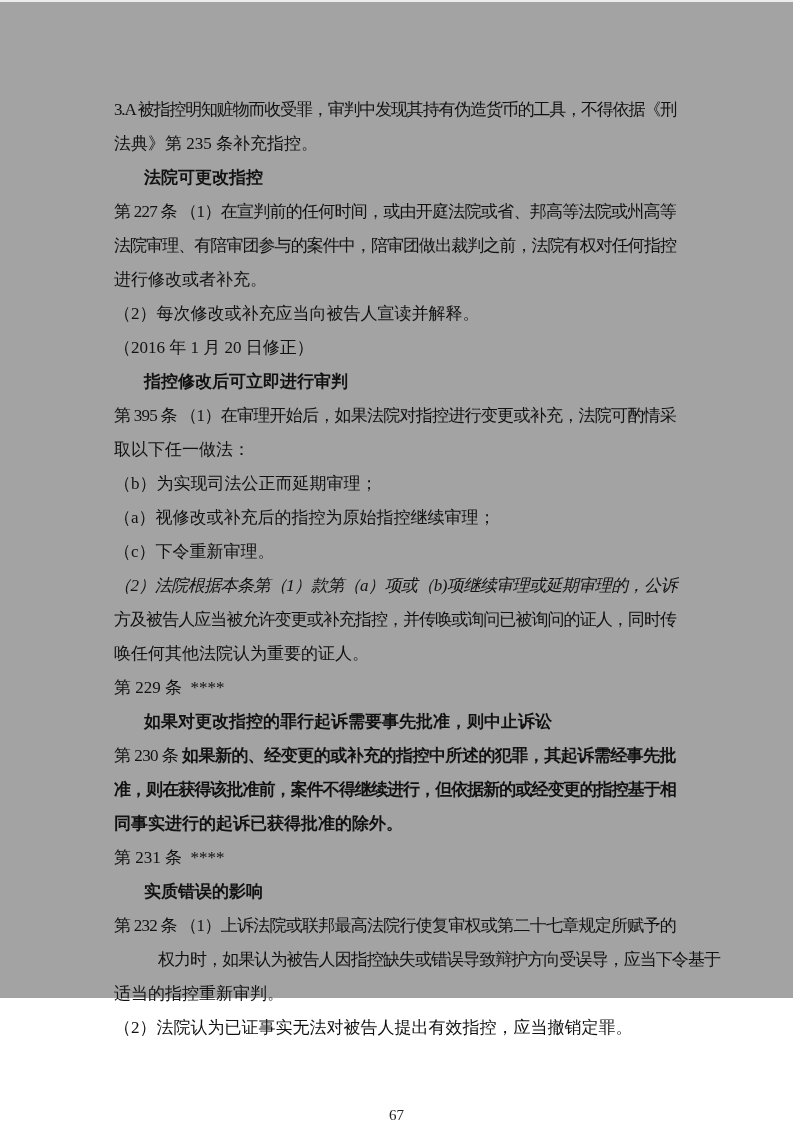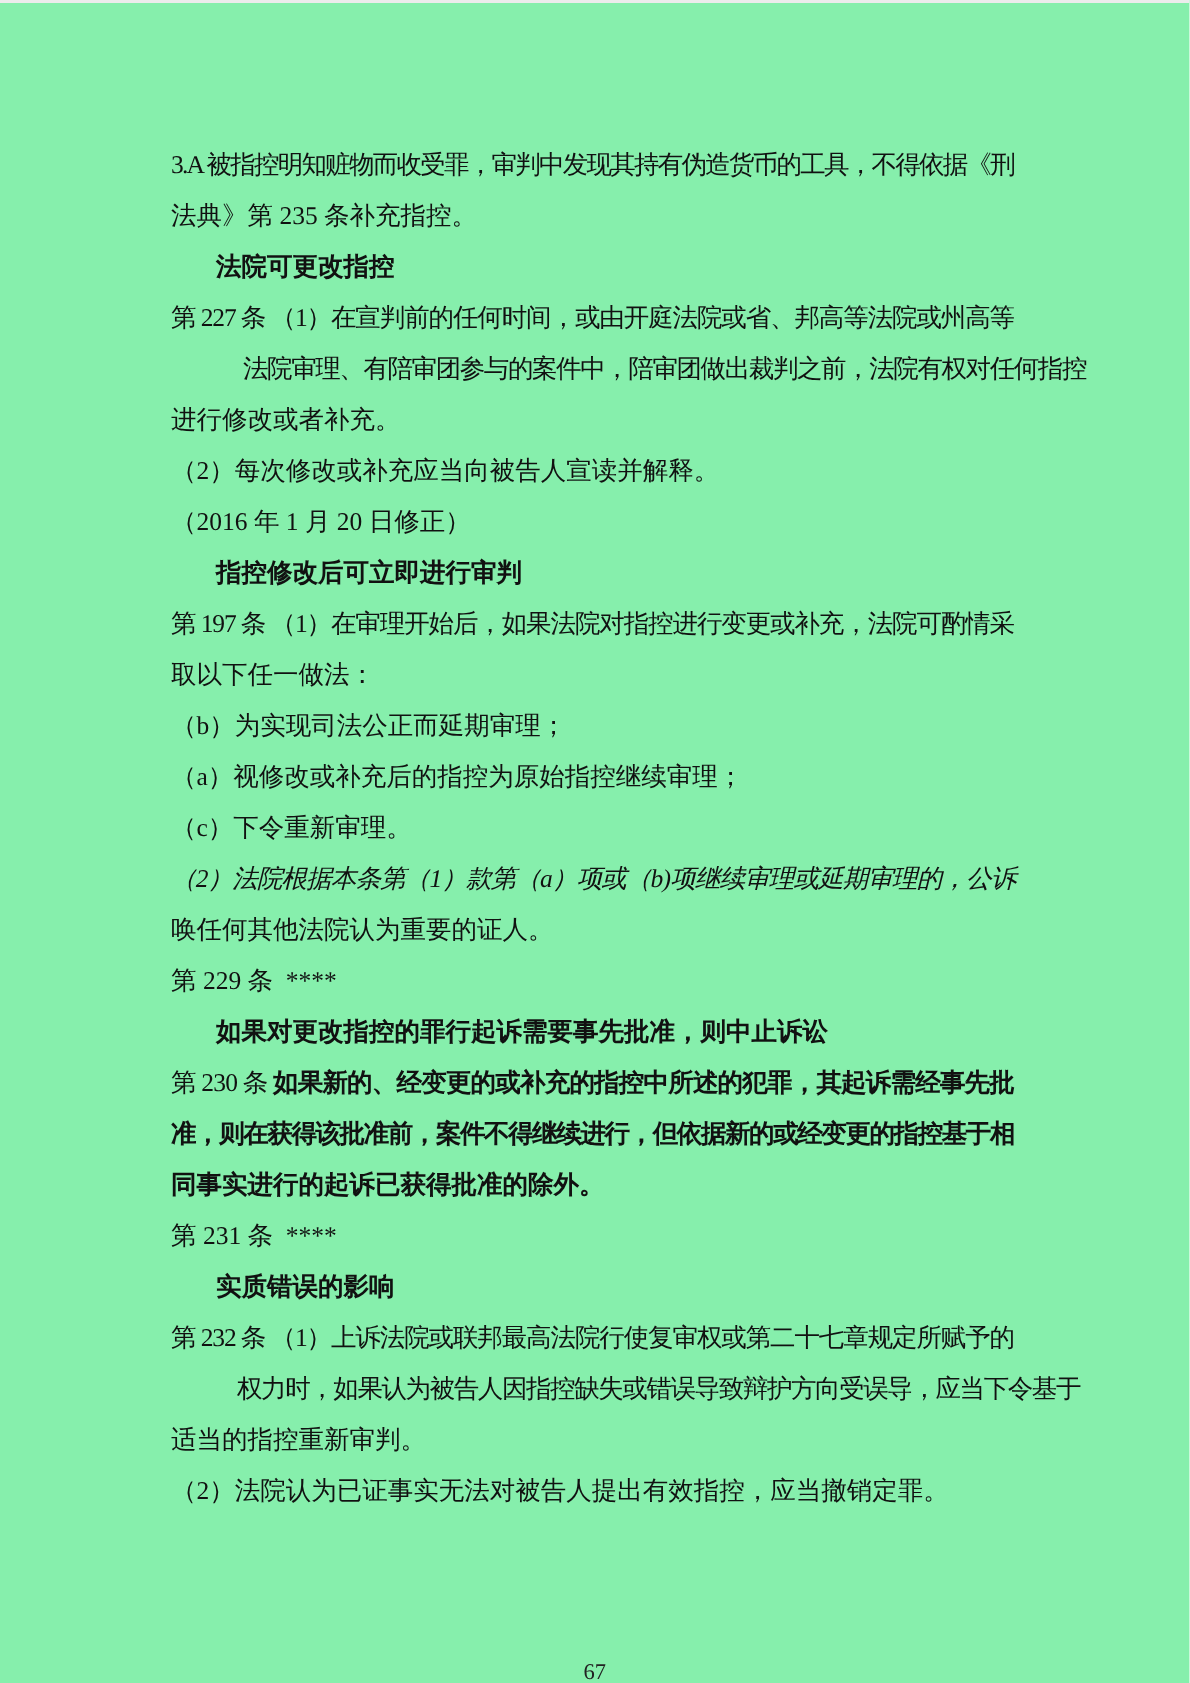--- a/index.html
+++ b/index.html
@@ -6,22 +6,22 @@
     margin: 0;
     padding: 0;
     background: #ffffff;
     width: 793px;
     height: 1122px;
     overflow: hidden;
   }
   .page {
     position: relative;
     width: 793px;
-    height: 1122px;
-    background: #86efac;
+    height: 998px;
+    background: #a3a3a3;
     border-top: 2px solid #ececec;
     box-sizing: border-box;
     font-family: "Liberation Serif", "DejaVu Serif", serif;
     color: #111111;
   }
   .content {
     position: absolute;
     left: 114px;
     top: 91px;
     width: 562px;
@@ -56,31 +56,32 @@
 </style>
 </head>
 <body>
 
 <div class="page">
   <main class="content">
       <div class="line" style="letter-spacing: -1.167px;"><span><span>3.A 被指控明知赃物而收受罪，审判中发现其持有伪造货币的工具，不得依据《刑</span></span></div>
       <div class="line"><span><span>法典》第 235 条补充指控。</span></span></div>
       <div class="line indent"><span><span class="seg-bold">法院可更改指控</span></span></div>
       <div class="line" style="letter-spacing: -0.737px;"><span><span>第 227 条 （1）在宣判前的任何时间，或由开庭法院或省、邦高等法院或州高等</span></span></div>
-      <div class="line" style="letter-spacing: -0.943px; margin-left: 48px;"><span><span>法院审理、有陪审团参与的案件中，陪审团做出裁判之前，法院有权对任何指控</span></span></div>
+      <div class="line" style="letter-spacing: -0.943px;"><span><span>法院审理、有陪审团参与的案件中，陪审团做出裁判之前，法院有权对任何指控</span></span></div>
       <div class="line"><span><span>进行修改或者补充。</span></span></div>
       <div class="line"><span><span>（2）每次修改或补充应当向被告人宣读并解释。</span></span></div>
       <div class="line"><span><span>（2016 年 1 月 20 日修正）</span></span></div>
       <div class="line indent"><span><span class="seg-bold">指控修改后可立即进行审判</span></span></div>
-      <div class="line" style="letter-spacing: -0.737px;"><span><span>第 197 条 （1）在审理开始后，如果法院对指控进行变更或补充，法院可酌情采</span></span></div>
+      <div class="line" style="letter-spacing: -0.737px;"><span><span>第 395 条 （1）在审理开始后，如果法院对指控进行变更或补充，法院可酌情采</span></span></div>
       <div class="line"><span><span>取以下任一做法：</span></span></div>
       <div class="line"><span><span>（b）为实现司法公正而延期审理；</span></span></div>
       <div class="line"><span><span>（a）视修改或补充后的指控为原始指控继续审理；</span></span></div>
       <div class="line"><span><span>（c）下令重新审理。</span></span></div>
       <div class="line" style="letter-spacing: -0.56px; font-style: italic;"><span><span>（2）法院根据本条第（1）款第（a）项或（b)项继续审理或延期审理的，公诉</span></span></div>
+      <div class="line" style="letter-spacing: -0.943px;"><span><span>方及被告人应当被允许变更或补充指控，并传唤或询问已被询问的证人，同时传</span></span></div>
       <div class="line"><span><span>唤任何其他法院认为重要的证人。</span></span></div>
       <div class="line"><span><span>第 229 条  ****</span></span></div>
       <div class="line indent"><span><span class="seg-bold">如果对更改指控的罪行起诉需要事先批准，则中止诉讼</span></span></div>
       <div class="line" style="letter-spacing: -0.533px;"><span><span>第 230 条 </span><span class="seg-bold">如果新的、经变更的或补充的指控中所述的犯罪，其起诉需经事先批</span></span></div>
       <div class="line" style="letter-spacing: -0.943px;"><span><span class="seg-bold">准，则在获得该批准前，案件不得继续进行，但依据新的或经变更的指控基于相</span></span></div>
       <div class="line"><span><span class="seg-bold">同事实进行的起诉已获得批准的除外。</span></span></div>
       <div class="line"><span><span>第 231 条  ****</span></span></div>
       <div class="line indent"><span><span class="seg-bold">实质错误的影响</span></span></div>
       <div class="line" style="letter-spacing: -0.737px;"><span><span>第 232 条 （1）上诉法院或联邦最高法院行使复审权或第二十七章规定所赋予的</span></span></div>
       <div class="line" style="letter-spacing: -0.943px; margin-left: 44px;"><span><span>权力时，如果认为被告人因指控缺失或错误导致辩护方向受误导，应当下令基于</span></span></div>

